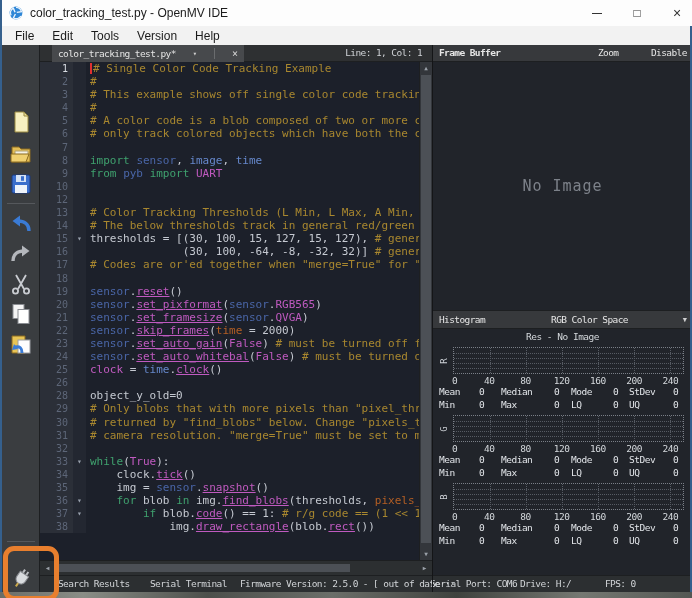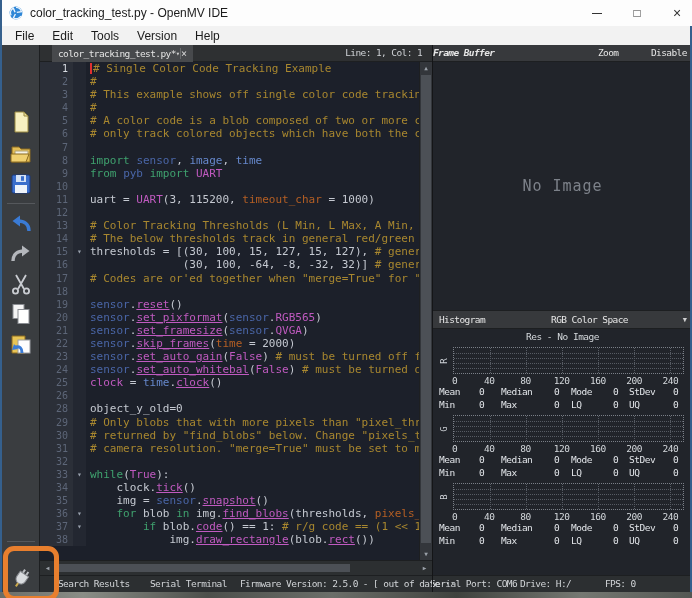--- a/index.html
+++ b/index.html
@@ -23,21 +23,21 @@
     font-family:"Liberation Sans",sans-serif;display:flex;align-items:center;padding-left:4px;box-sizing:border-box;}
   .menu-item{font-size:12px;color:#1a1a1a;padding:0 9px;}
   
   .toolbar{position:absolute;left:2px;top:45px;width:38px;height:547px;background:#3a3d40;border-right:1px solid #1d1f21;box-sizing:border-box;}
   .tool{position:absolute;left:6px;width:26px;height:26px;display:flex;align-items:center;justify-content:center;}
   .tool svg{width:24px;height:24px;}
   .tool-sep{position:absolute;left:5px;width:28px;height:1px;background:#55585c;}
   .run-highlight{position:absolute;left:3px;top:546px;width:46px;height:45px;border:5px solid #e87f2e;border-radius:11px;z-index:70;}
   
   .tabbar{position:absolute;left:40px;top:45px;width:392px;height:17px;background:#2e3032;border-bottom:1px solid #1d1f21;box-sizing:border-box;}
-  .tab{position:absolute;left:12px;top:0;height:17px;background:#47494c;display:flex;align-items:center;padding:0 6px;gap:0;}
+  .tab{position:absolute;left:12px;top:0;height:17px;background:#47494c;display:flex;align-items:center;padding:0 6px;gap:17px;}
   .tab-label{font-size:9.5px;letter-spacing:-0.6px;color:#e4e4e4;}
   .tab-caret{font-size:7px;color:#cfcfcf;}
   .tab-sep{width:1px;height:11px;background:#6a6c6e;}
   .tab-close{font-size:10px;color:#d8d8d8;line-height:10px;}
   .linecol{position:absolute;right:10px;top:2px;font-size:9.5px;letter-spacing:-0.6px;color:#cfd2d6;}
   
   .editor{position:absolute;left:40px;top:62px;width:392px;height:498px;background:#1c202a;overflow:hidden;}
   .code-row{display:flex;height:13.1px;line-height:13.1px;font-size:11px;}
   .ln{width:28px;min-width:28px;text-align:right;padding-right:5px;background:#2b2f38;color:#5d6678;font-size:10px;}
   .ln-cur{color:#d9dde3;}
@@ -49,21 +49,21 @@
   .vscroll{position:absolute;right:0;top:0;width:13px;height:498px;background:#33363b;border-left:1px solid #1d1f21;box-sizing:border-box;}
   .vscroll .arr{position:absolute;left:0;width:12px;height:12px;color:#9aa0a8;font-size:6px;text-align:center;line-height:12px;}
   .vscroll .handle{position:absolute;left:1px;top:13px;width:10px;height:468px;background:#4c5056;}
   .hscroll{position:absolute;left:40px;top:560px;width:392px;height:15px;background:#2c2f31;border-top:1px solid #1d1f21;box-sizing:border-box;}
   .hscroll .arr{position:absolute;top:0;width:13px;height:14px;color:#9aa0a8;font-size:6px;text-align:center;line-height:14px;}
   .hscroll .handle{position:absolute;left:14px;top:3px;width:296px;height:8px;background:#4c5056;}
   
   .panel-sep{position:absolute;left:432px;top:45px;width:1px;height:547px;background:#141517;z-index:5;}
   .fb-header{position:absolute;left:433px;top:45px;width:259px;height:17px;background:#37393c;border-bottom:1px solid #1d1f21;box-sizing:border-box;}
   .fb-header span{position:absolute;top:2px;font-size:9.5px;letter-spacing:-0.6px;color:#e6e6e6;}
-  .fb-title{left:0;font-weight:bold;font-style:italic;}
+  .fb-title{left:6px;font-weight:bold;}
   .fb-record{left:122px;color:#74777b !important;margin-top:47px;}
   .fb-zoom{left:165px;}
   .fb-disable{left:218px;}
   .fb-view{position:absolute;left:433px;top:62px;width:259px;height:248px;background:#21242a;
     display:flex;align-items:center;justify-content:center;}
   .no-image{color:#7c8189;font-size:15px;letter-spacing:1px;}
   .hist-header{position:absolute;left:433px;top:310px;width:259px;height:19px;background:#37393c;border-top:1px solid #1d1f21;border-bottom:1px solid #1d1f21;box-sizing:border-box;}
   .hist-title{position:absolute;left:6px;top:3px;font-size:9.5px;letter-spacing:-0.6px;color:#e6e6e6;}
   .colorspace{position:absolute;left:70px;right:16px;top:3px;text-align:center;font-size:9.5px;letter-spacing:-0.6px;color:#e6e6e6;}
   .combo-arrow{position:absolute;right:5px;top:5px;font-size:7px;color:#cfcfcf;}
@@ -243,25 +243,20 @@
           <span class="ln">9</span>
           <span class="fold"></span>
           <span class="code-text"><span class="tk-k">from</span><span class="tk-w"> </span><span class="tk-m">pyb</span><span class="tk-w"> </span><span class="tk-k">import</span><span class="tk-w"> </span><span class="tk-p">UART</span></span>
         </div>
         <div class="code-row">
           <span class="ln">10</span>
           <span class="fold"></span>
           <span class="code-text"></span>
         </div>
         <div class="code-row">
-          <span class="ln">11</span>
-          <span class="fold"></span>
-          <span class="code-text"><span class="tk-w">uart = </span><span class="tk-p">UART</span><span class="tk-w">(3, 115200, </span><span class="tk-a">timeout_char</span><span class="tk-w"> = 1000)</span></span>
-        </div>
-        <div class="code-row">
           <span class="ln">12</span>
           <span class="fold"></span>
           <span class="code-text"></span>
         </div>
         <div class="code-row">
           <span class="ln">13</span>
           <span class="fold"></span>
           <span class="code-text"><span class="tk-c"># Color Tracking Thresholds (L Min, L Max, A Min, A</span></span>
         </div>
         <div class="code-row">

